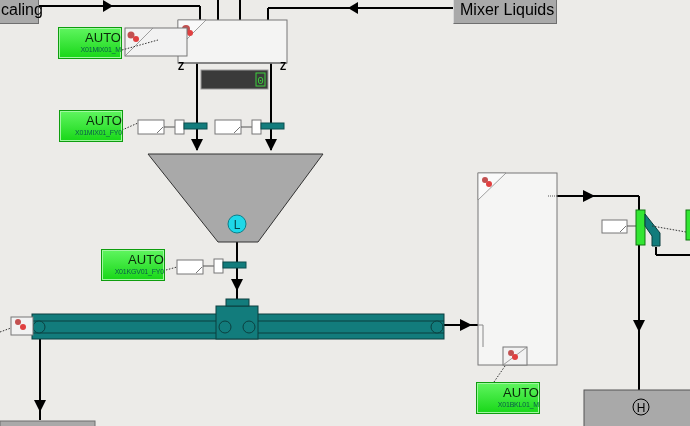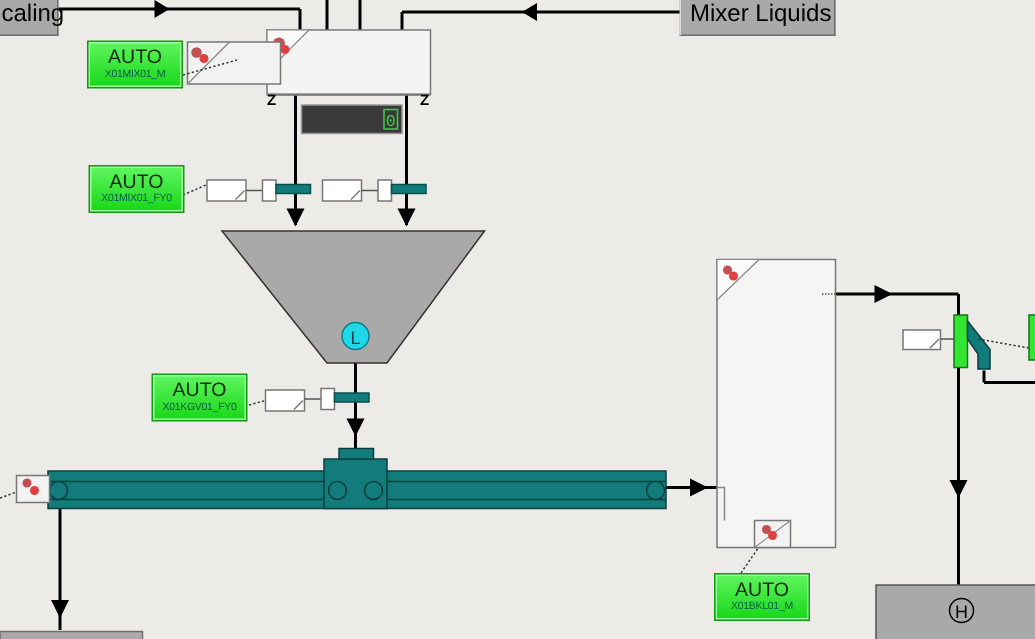--- a/index.html
+++ b/index.html
@@ -1,18 +1,18 @@
 <!DOCTYPE html>
 <html><head>
 <meta charset="utf-8">
 <style>
   html, body { margin:0; padding:0; }
   body { width:690px; height:426px; background:#ecebe8; position:relative; overflow:hidden; font-family:"Liberation Sans", sans-serif; }
   .nav-btn { position:absolute; background:#a9a9a9; border:1px solid #6f6f6f; border-top-color:#d8d8d8; border-left-color:#d8d8d8; color:#000; font-size:16px; line-height:26px; padding:0 6px; box-sizing:border-box; white-space:nowrap; cursor:pointer; }
-  .auto-btn { position:absolute; width:64px; height:32px; background:linear-gradient(#5ff55f,#18d718); border:1px solid #0e9d0e; box-shadow:inset 0 0 0 1px #9ff79f; box-sizing:border-box; text-align:center; cursor:pointer; }
+  .auto-btn { position:absolute; width:64px; height:32px; background:linear-gradient(#5ff55f,#18d718); border:1px solid #0e9d0e; box-shadow:inset 0 0 0 1px #9ff79f; box-sizing:border-box; text-align:right; cursor:pointer; }
   .auto-btn .lbl { display:block; font-size:13px; font-weight:normal; color:#0a2a0a; line-height:15px; margin-top:2px; }
   .auto-btn .tag { display:block; font-size:7px; color:#0a5a4a; line-height:10px; letter-spacing:-0.2px; }
   svg { position:absolute; left:0; top:0; }
 </style>
 </head>
 <body>
 
 <div class="nav-btn" style="left:-6px;top:-4px;width:45px;height:28px;"><span>caling</span></div>
 <div class="nav-btn" style="left:453px;top:-4px;width:104px;height:28px;"><span>Mixer Liquids</span></div>
 

